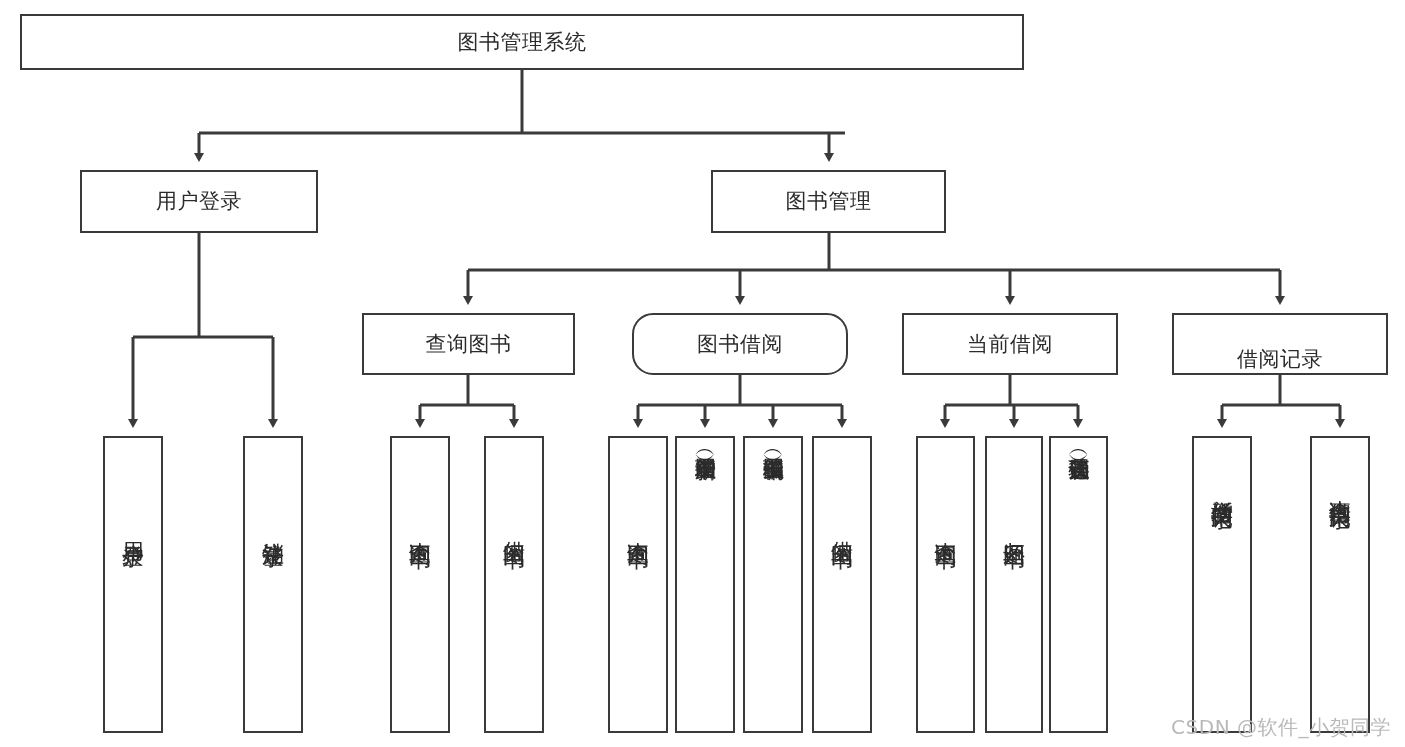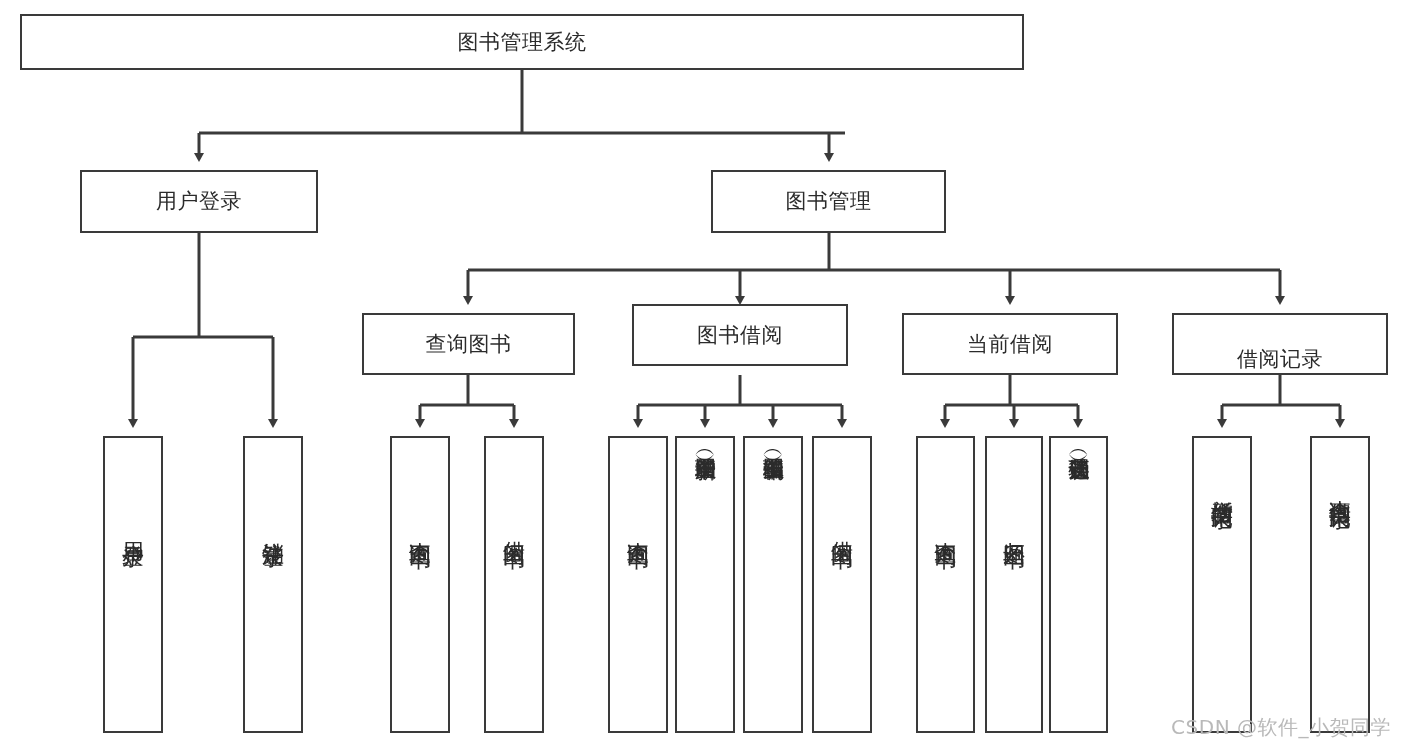--- a/index.html
+++ b/index.html
@@ -142,21 +142,21 @@
   <div class="node node-l1" style="left:80px; top:170px; width:238px; height:63px;">
     <span class="label">用户登录</span>
   </div>
   <div class="node node-l1" style="left:711px; top:170px; width:235px; height:63px;">
     <span class="label">图书管理</span>
   </div>
 
   <div class="node node-l2" style="left:362px; top:313px; width:213px; height:62px;">
     <span class="label">查询图书</span>
   </div>
-  <div class="node node-l2" style="left:632px; top:304px; width:216px; height:62px;">
+  <div class="node node-l2" style="left:632px; top:313px; width:216px; height:62px;border-radius:21px;">
     <span class="label">图书借阅</span>
   </div>
   <div class="node node-l2" style="left:902px; top:313px; width:216px; height:62px;">
     <span class="label">当前借阅</span>
   </div>
   <div class="node node-l2" style="left:1172px; top:313px; width:216px; height:62px;align-items:flex-end;">
     <span class="label">借阅记录</span>
   </div>
 
   <div class="node node-leaf mid-text" style="left:103px; top:436px; width:60px; height:297px;">

